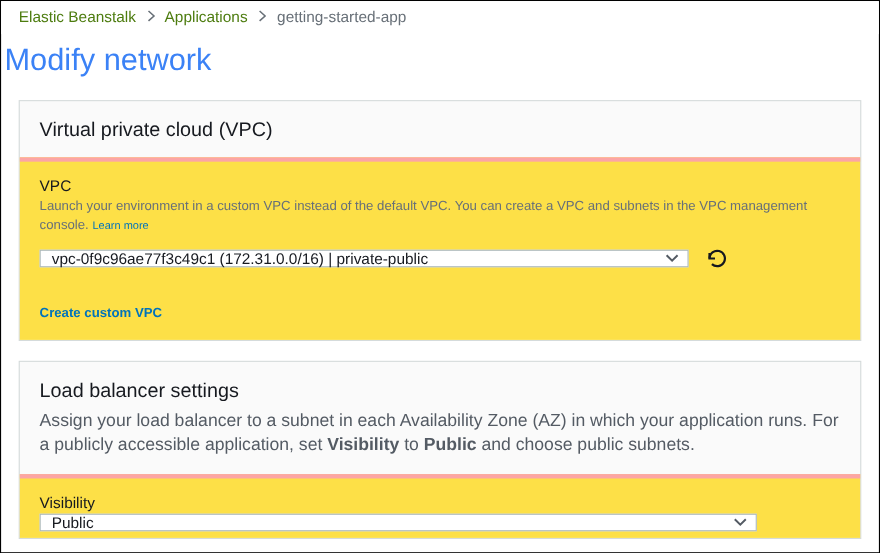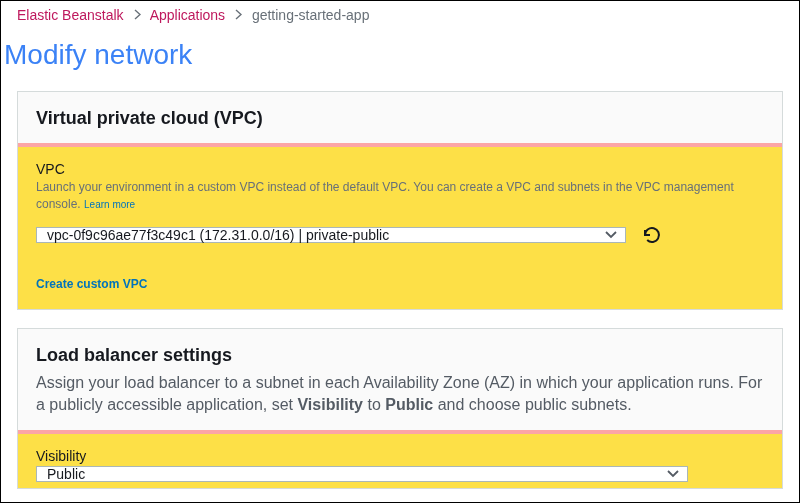--- a/index.html
+++ b/index.html
@@ -17,21 +17,21 @@
       overflow: hidden;
       border: 1px solid #000;
     }
     .breadcrumb {
       padding: 6px 16px 8px 16px;
       font-size: 14px;
       color: #687078;
       background: #ffffff;
     }
     .breadcrumb a {
-      color: #be185d;
+      color: #4d7c0f;
       text-decoration: none;
       text-align: center;
     }
     .breadcrumb .sep {
       display: inline-block;
       margin: 0 6px;
       color: #687078;
     }
     .page-title {
       font-size: 28px;
@@ -45,21 +45,21 @@
     .panel {
       background: #fafafa;
       border: 1px solid #d5dbdb;
       margin-bottom: 18px;
     }
     .panel-header {
       padding: 16px 18px 14px 18px;
     }
     .panel-title {
       font-size: 18px;
-      font-weight: 700;
+      font-weight: 400;
       color: #16191f;
     }
     .panel-desc {
       font-size: 16px;
       color: #545b64;
       margin-top: 6px;
       line-height: 1.4;
     }
     .panel-body {
       background: #fde047;

